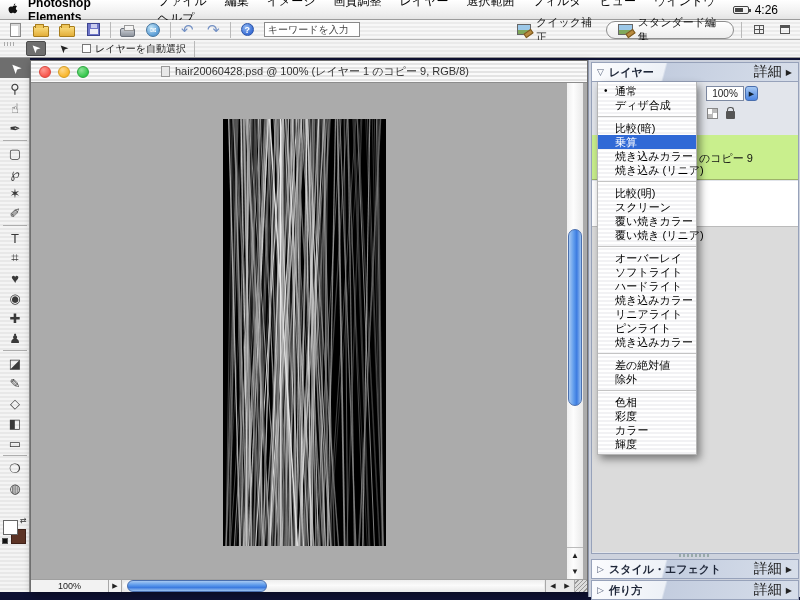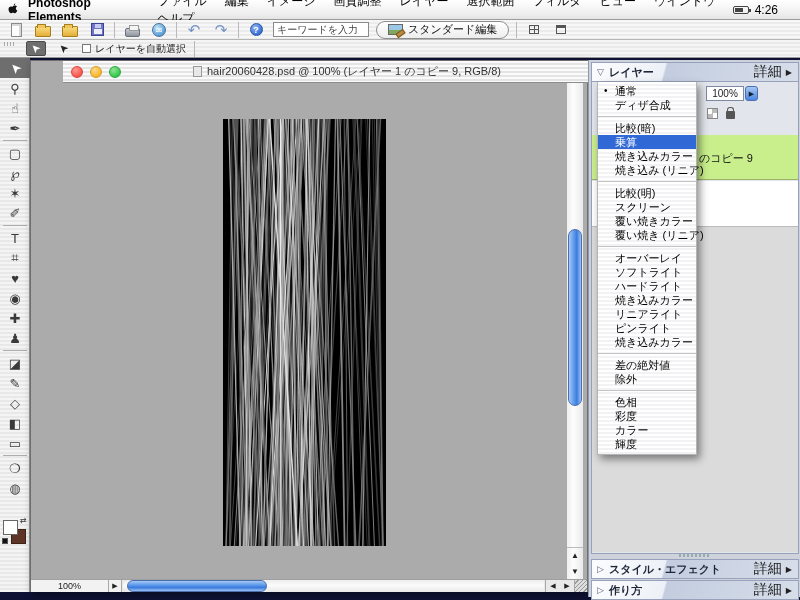--- a/index.html
+++ b/index.html
@@ -60,21 +60,21 @@
   .tool.selected { background:#6E6E6E; color:#FFF; }
   .tool-divider { width:24px; height:1px; background:#ADADAD; margin:2px auto; }
   #swatches { position:absolute; left:0; top:460px; width:30px; height:46px; }
   #fg-swatch { position:absolute; left:3px; top:2px; width:15px; height:15px; background:#FFF; border:1px solid #666; z-index:2; }
   #bg-swatch { position:absolute; left:11px; top:11px; width:15px; height:15px; background:#5D3426; border:1px solid #3F2018; z-index:1; }
   #swap-arrow { position:absolute; left:20px; top:-2px; font-size:8px; color:#333; z-index:3; }
   #mini-swatch { position:absolute; left:2px; top:20px; width:6px; height:6px; background:#111; border:1px solid #555; z-index:3; }
 
   
   #docwindow { left:30px; top:60px; width:558px; height:532px; background:#ABABAB; border:1px solid #6F6F6F; box-shadow:2px 3px 8px rgba(0,0,0,.35); }
-  #titlebar { position:absolute; left:0; top:0; width:556px; height:22px; background:repeating-linear-gradient(180deg,#FAFAFA 0 2px,#E4E4E4 2px 4px); border-bottom:1px solid #8C8C8C; display:flex; align-items:center;margin-left:32px; }
+  #titlebar { position:absolute; left:0; top:0; width:556px; height:22px; background:repeating-linear-gradient(180deg,#FAFAFA 0 2px,#E4E4E4 2px 4px); border-bottom:1px solid #8C8C8C; display:flex; align-items:center; }
   .tl { width:12px; height:12px; border-radius:50%; margin-left:7px; }
   #tl-close { background:radial-gradient(circle at 35% 30%,#FF9A92,#F7554B 70%); border:1px solid #D8453C; margin-left:8px; }
   #tl-min { background:radial-gradient(circle at 35% 30%,#FFD98A,#F9B62C 70%); border:1px solid #D49C22; }
   #tl-zoom { background:radial-gradient(circle at 35% 30%,#8FE398,#35C74C 70%); border:1px solid #2BA63E; }
   #doc-proxy-icon { width:9px; height:11px; background:#E8E8E8; border:1px solid #999; margin:0 5px 0 72px; }
   #doc-title { font-size:11px; color:#333; white-space:nowrap; }
   #canvas-image { position:absolute; left:192px; top:58px; width:163px; height:427px; }
 
   
   #vscroll { position:absolute; left:535px; top:22px; width:17px; height:496px; background:linear-gradient(90deg,#EFEFEF,#FDFDFD 40%,#E9E9E9); border-left:1px solid #ABABAB; }
@@ -169,20 +169,24 @@
       <span class="arrow-glyph">↶</span>
     </div>
   <div class="sbtn">
       <span class="arrow-glyph">↷</span>
     </div>
   <div class="vsep"></div>
   <div class="sbtn">
       <div class="icon-help">?</div>
     </div>
   <input id="search-input" value="キーワードを入力" style="">
+  <div id="quickfix-btn">
+    <div class="photo-chip"></div>
+    <span>クイック補正</span>
+  </div>
   <div id="standard-edit-btn">
     <div class="photo-chip"></div>
     <span>スタンダード編集</span>
   </div>
   <div class="vsep"></div>
   <div class="sbtn">
       <div class="icon-grid"></div>
     </div>
   <div class="sbtn">
       <div class="icon-window"></div>

